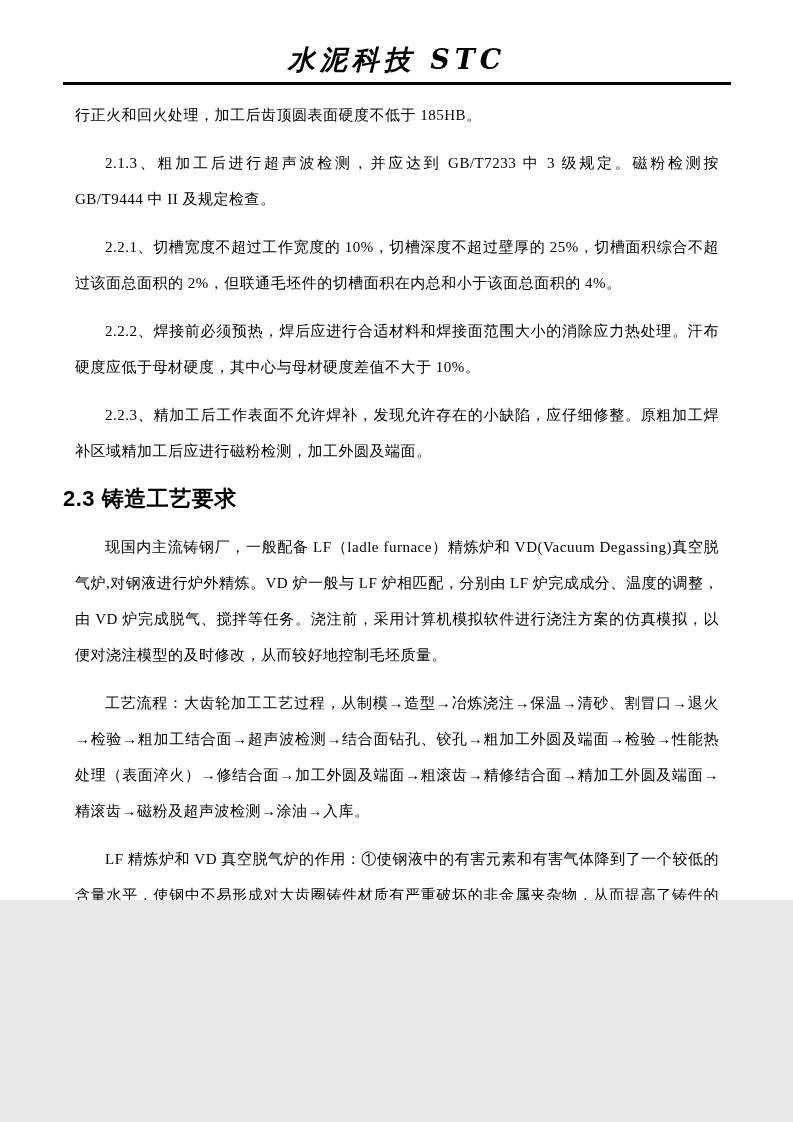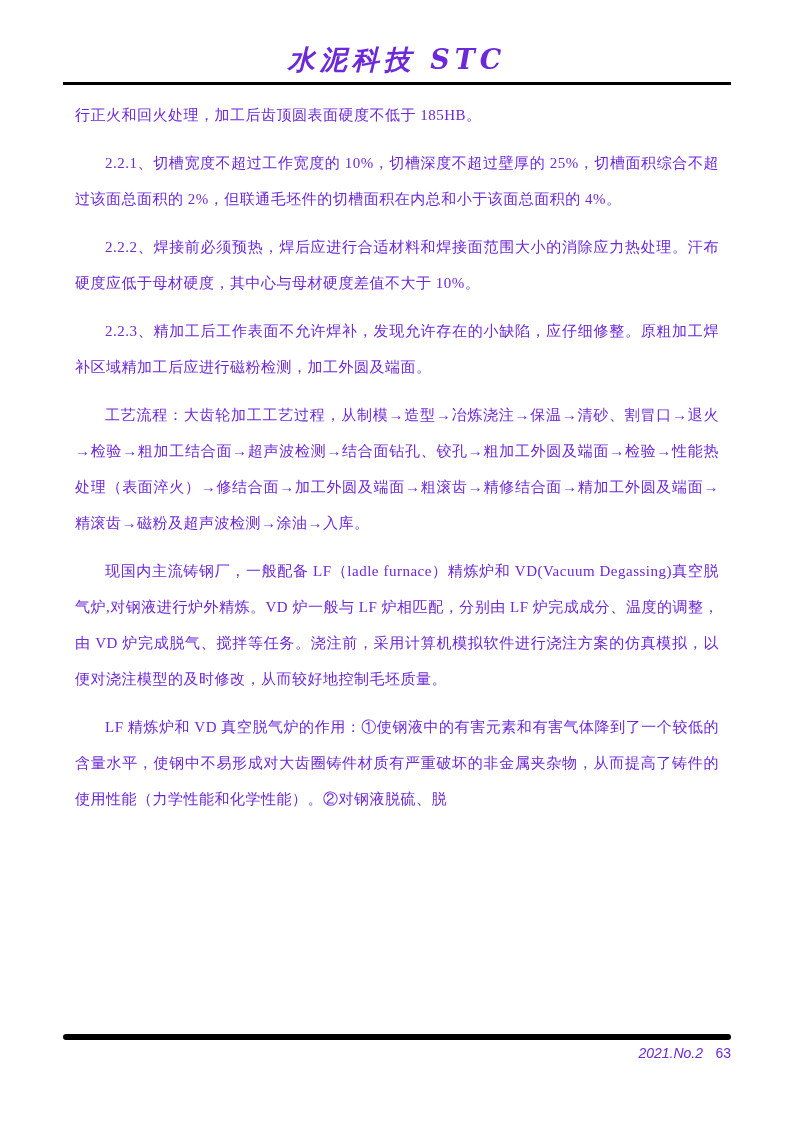--- a/index.html
+++ b/index.html
@@ -3,24 +3,24 @@
 <meta charset="utf-8">
 <style>
   html, body {
     margin: 0;
     padding: 0;
     background: #e8e8e8;
   }
   .page {
     position: relative;
     width: 793px;
-    height: 1122px;
+    height: 900px;
     margin: 0 auto;
     background: #ffffff;
-    color: #6d28d9;
+    color: #000000;
     font-family: "Liberation Serif", "DejaVu Serif", serif;
     overflow: hidden;
     box-sizing: border-box;
   }
   .page-inner {
     position: absolute;
     left: 63px;
     right: 62px;
     top: 44px;
   }
@@ -100,25 +100,27 @@
 
 <div class="page">
   <div class="page-inner">
 
     <div class="journal-title">水泥科技 STC</div>
 
     <hr class="header-rule">
 
     <div class="body-text">
       <p class="cont">行正火和回火处理，加工后齿顶圆表面硬度不低于 185HB。</p>
+      <p class="para">2.1.3、粗加工后进行超声波检测，并应达到 GB/T7233 中 3 级规定。磁粉检测按 GB/T9444 中 II 及规定检查。</p>
       <p class="para">2.2.1、切槽宽度不超过工作宽度的 10%，切槽深度不超过壁厚的 25%，切槽面积综合不超过该面总面积的 2%，但联通毛坯件的切槽面积在内总和小于该面总面积的 4%。</p>
       <p class="para">2.2.2、焊接前必须预热，焊后应进行合适材料和焊接面范围大小的消除应力热处理。汗布硬度应低于母材硬度，其中心与母材硬度差值不大于 10%。</p>
       <p class="para">2.2.3、精加工后工作表面不允许焊补，发现允许存在的小缺陷，应仔细修整。原粗加工焊补区域精加工后应进行磁粉检测，加工外圆及端面。</p>
+      <h2 class="sec-heading">2.3 铸造工艺要求</h2>
+      <p class="para">现国内主流铸钢厂，一般配备 LF（ladle furnace）精炼炉和 VD(Vacuum Degassing)真空脱气炉,对钢液进行炉外精炼。VD 炉一般与 LF 炉相匹配，分别由 LF 炉完成成分、温度的调整，由 VD 炉完成脱气、搅拌等任务。浇注前，采用计算机模拟软件进行浇注方案的仿真模拟，以便对浇注模型的及时修改，从而较好地控制毛坯质量。</p>
       <p class="para">工艺流程：大齿轮加工工艺过程，从制模→造型→冶炼浇注→保温→清砂、割冒口→退火→检验→粗加工结合面→超声波检测→结合面钻孔、铰孔→粗加工外圆及端面→检验→性能热处理（表面淬火）→修结合面→加工外圆及端面→粗滚齿→精修结合面→精加工外圆及端面→精滚齿→磁粉及超声波检测→涂油→入库。</p>
-      <p class="para">现国内主流铸钢厂，一般配备 LF（ladle furnace）精炼炉和 VD(Vacuum Degassing)真空脱气炉,对钢液进行炉外精炼。VD 炉一般与 LF 炉相匹配，分别由 LF 炉完成成分、温度的调整，由 VD 炉完成脱气、搅拌等任务。浇注前，采用计算机模拟软件进行浇注方案的仿真模拟，以便对浇注模型的及时修改，从而较好地控制毛坯质量。</p>
       <p class="para">LF 精炼炉和 VD 真空脱气炉的作用：①使钢液中的有害元素和有害气体降到了一个较低的含量水平，使钢中不易形成对大齿圈铸件材质有严重破坏的非金属夹杂物，从而提高了铸件的使用性能（力学性能和化学性能）。②对钢液脱硫、脱</p>
     </div>
   </div>
 
   <div class="footer">
     <div class="footer-rule"></div>
     <div class="footer-row">
       <span class="footer-page-number">63</span>
       <span class="footer-issue">2021.No.2</span>
     </div>

